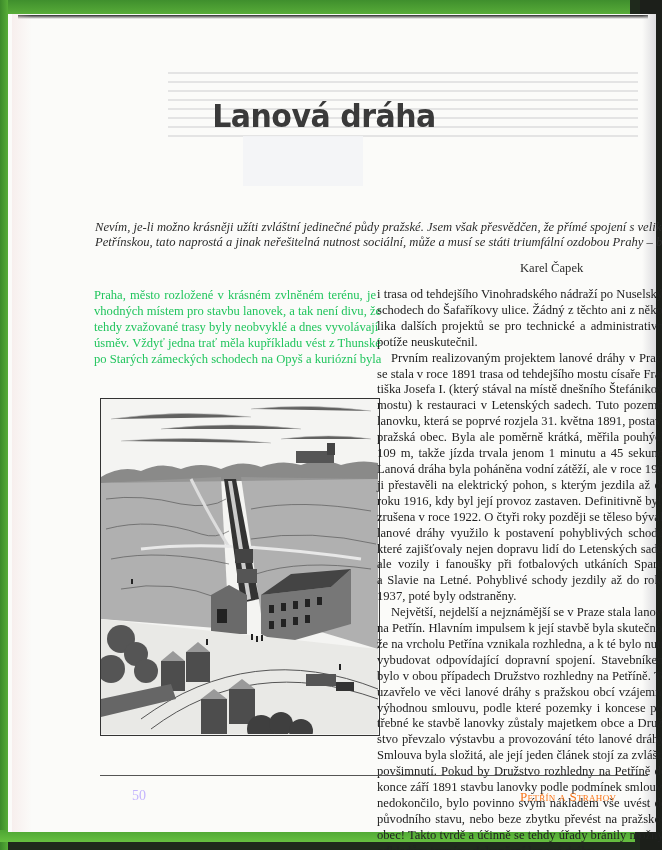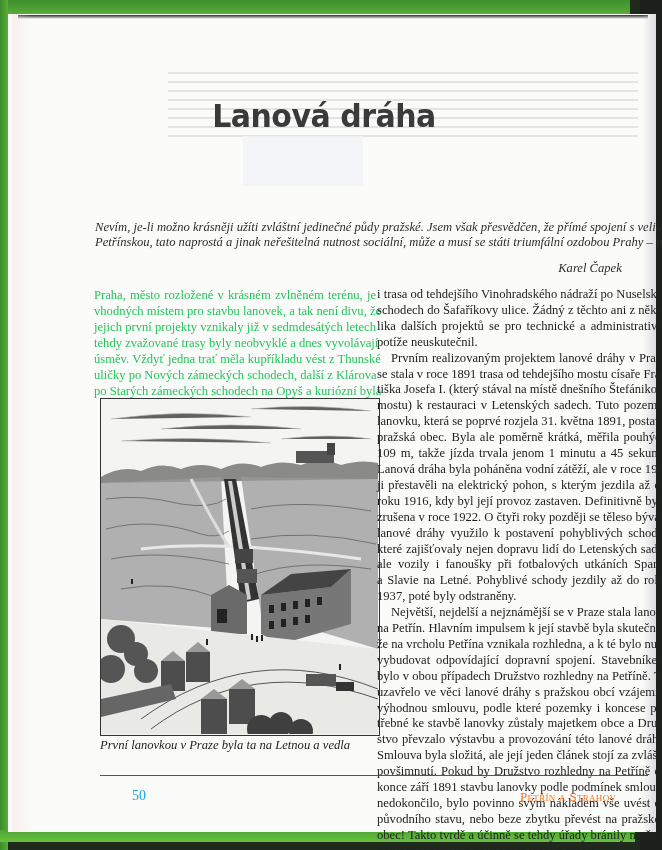--- a/index.html
+++ b/index.html
@@ -59,21 +59,21 @@
       font-size: 30px; color: #3a3a3a; letter-spacing: -0.5px;
       transform: scaleY(1.05);
     }
     .motto {
       position: absolute; left: 95px; top: 220px; width: 560px;
       font-style: italic; font-size: 12.6px; line-height: 15px; color: #2c2c2c;
       white-space: nowrap;
     }
     .motto-author {
       position: absolute; left: 520px; top: 261px; width: 140px;
-      font-style: italic; font-size: 12.6px; color: #2c2c2c; white-space: nowrap; text-align: center;
+      font-size: 12.6px; color: #2c2c2c; white-space: nowrap;
     }
     .col-left {
       position: absolute; left: 94px; top: 287px; width: 282px;
       font-size: 12.6px; line-height: 16px; color: #22c55e; text-align: justify;
     }
     .col-left .ln, .col-right .ln {
       display: block; white-space: nowrap; text-align-last: justify;
     }
     .col-right {
       position: absolute; left: 377px; top: 287px; width: 290px;
@@ -89,21 +89,21 @@
     .caption {
       position: absolute; left: 100px; top: 737px; width: 290px;
       font-style: italic; font-size: 12.6px; line-height: 16px; color: #222;
       white-space: nowrap;
     }
     .footer-rule {
       position: absolute; left: 100px; top: 775px; width: 548px; height: 1px;
       background: #555;
     }
     .page-number {
-      position: absolute; left: 132px; top: 788px; font-size: 14px; color: #0ea5e9;
+      position: absolute; left: 132px; top: 788px; font-size: 14px; color: #c4b5fd;
     }
     .running-head {
       position: absolute; left: 520px; top: 789px; font-size: 13px; color: #f97316;
       font-variant: small-caps; letter-spacing: 0.3px; white-space: nowrap;
     }
   </style>
 </head>
 <body>
 
 <div class="green-top"></div>
@@ -133,24 +133,22 @@
 
 <div class="motto">
   <div>Nevím, je-li možno krásněji užíti zvláštní jedinečné půdy pražské. Jsem však přesvědčen, že přímé spojení s velikou plán</div>
   <div>Petřínskou, tato naprostá a jinak neřešitelná nutnost sociální, může a musí se státi triumfální ozdobou Prahy – bude-</div>
 </div>
 <div class="motto-author">Karel Čapek</div>
 
 <div class="col-left">
   <span class="ln">Praha, město rozložené v krásném zvlněném terénu, je</span>
   <span class="ln">vhodných místem pro stavbu lanovek, a tak není divu, že</span>
-  <span class="ln">jejich první projekty vznikaly již v sedmdesátých letech</span>
   <span class="ln">tehdy zvažované trasy byly neobvyklé a dnes vyvolávají</span>
   <span class="ln">úsměv. Vždyť jedna trať měla kupříkladu vést z Thunské</span>
-  <span class="ln">uličky po Nových zámeckých schodech, další z Klárova</span>
   <span class="ln">po Starých zámeckých schodech na Opyš a kuriózní byla</span>
 </div>
 
 <div class="figure">
   <svg width="277" height="335" viewBox="0 0 277 335" xmlns="http://www.w3.org/2000/svg">
     <rect x="0" y="0" width="277" height="335" fill="#f4f4f2"></rect>
 
     <g stroke="#888" stroke-width="0.6" opacity="0.6">
       <path d="M10 20 Q80 10 150 18"></path>
         <path d="M60 30 Q130 22 200 30"></path>
@@ -243,21 +241,20 @@
         <rect x="155" y="237" width="2" height="6"></rect>
       <rect x="160" y="236" width="2" height="6"></rect>
         <rect x="105" y="240" width="2" height="6"></rect>
       <rect x="238" y="265" width="2" height="6"></rect>
         <rect x="30" y="180" width="2" height="5"></rect>
     </g>
   </svg>
 </div>
 
 <div class="caption">
-  <div>První lanovkou v Praze byla ta na Letnou a vedla</div>
 </div>
 
 <div class="col-right" id="col-right">
     <span class="ln">i trasa od tehdejšího Vinohradského nádraží po Nuselských</span>
     <span class="ln">schodech do Šafaříkovy ulice. Žádný z těchto ani z něko-</span>
     <span class="ln">lika dalších projektů se pro technické a administrativní</span>
     <span class="ln last">potíže neuskutečnil.</span>
     <span class="ln indent">Prvním realizovaným projektem lanové dráhy v Praze</span>
     <span class="ln">se stala v roce 1891 trasa od tehdejšího mostu císaře Fran-</span>
     <span class="ln">tiška Josefa I. (který stával na místě dnešního Štefánikova</span>

